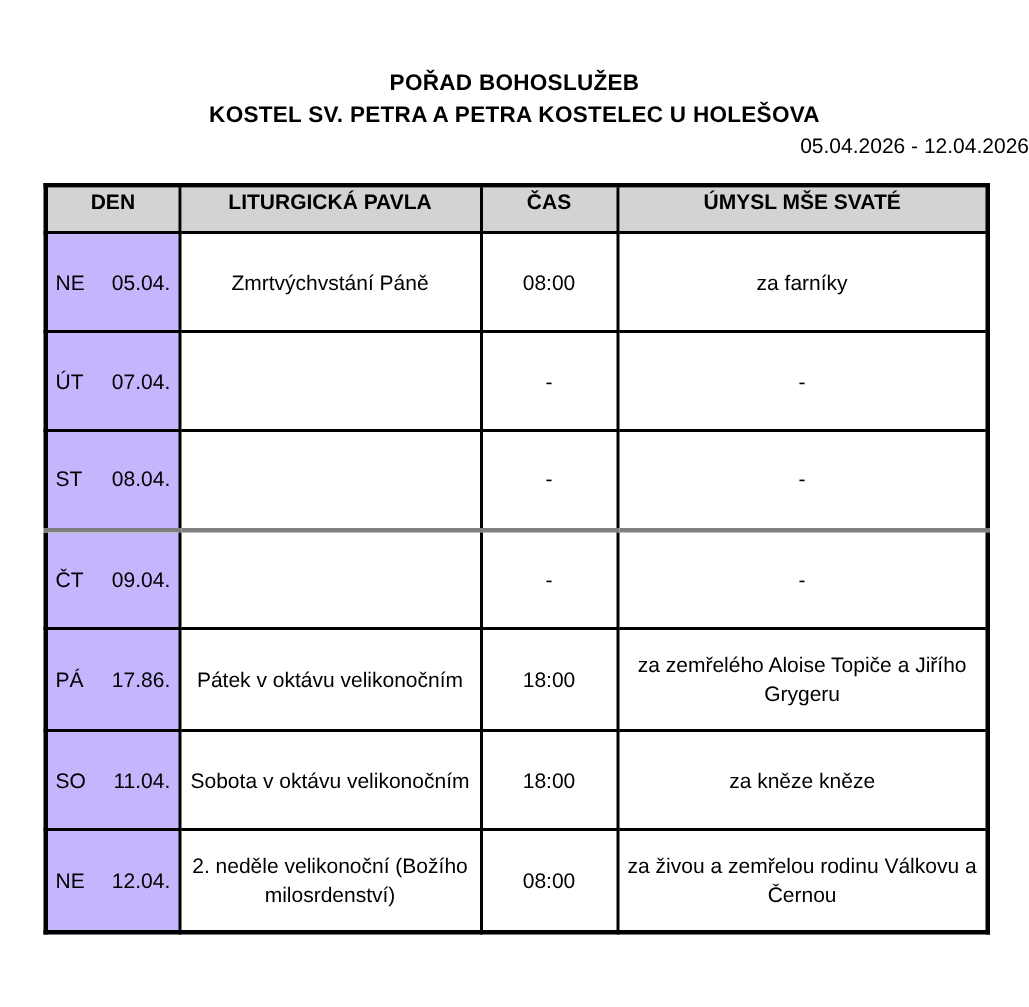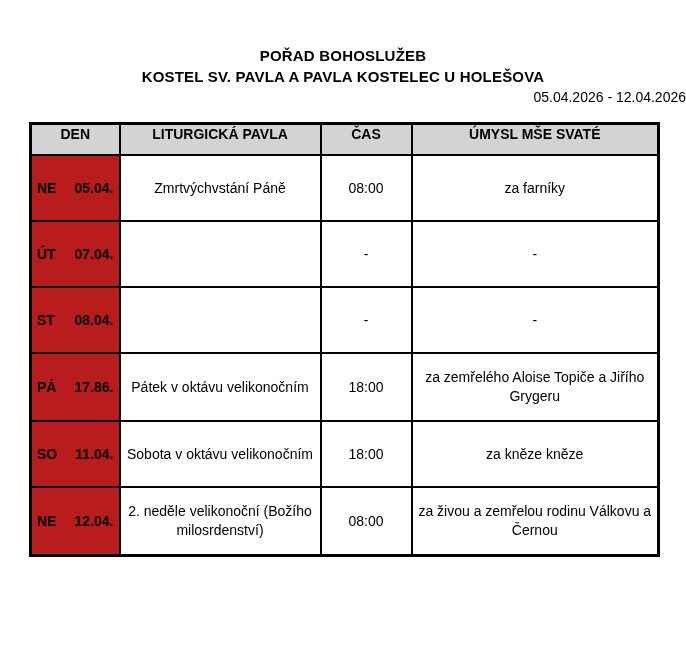--- a/index.html
+++ b/index.html
@@ -48,43 +48,43 @@
   }
   .schedule td {
     font-size: 14px;
     height: 66px;
     text-align: center;
     vertical-align: middle;
     padding: 14px 2px;
     line-height: 19px;
   }
   td.day-cell {
-    background: #b91c1c;
-    font-weight: bold;
+    background: #c4b5fd;
+    font-weight: normal;
     padding: 12px 5px;
   }
   .day-inner {
     display: flex;
     justify-content: space-between;
     align-items: center;
   }
   tr.sep-gray td { border-top: 3px solid #7f7f7f; }
   col.c-day { width: 89px; }
   col.c-cel { width: 201px; }
   col.c-time { width: 91px; }
   col.c-int { width: 247px; }
 </style>
 </head>
 <body>
 
 <div class="page">
 
   <div class="titles">
     <div class="title-line">POŘAD BOHOSLUŽEB</div>
-    <div class="title-line">KOSTEL SV. PAVLA A PAVLA KOSTELEC U HOLEŠOVA</div>
+    <div class="title-line">KOSTEL SV. PETRA A PETRA KOSTELEC U HOLEŠOVA</div>
     <div class="date-line">05.04.2026 - 12.04.2026</div>
   </div>
 
   <table class="schedule">
     <colgroup>
       <col class="c-day">
         <col class="c-cel">
         <col class="c-time">
         <col class="c-int">
     </colgroup>
@@ -128,20 +128,31 @@
           <div class="day-inner">
             <span>ST</span>
             <span>08.04.</span>
           </div>
         </td>
         <td></td>
         <td>-</td>
         <td>-</td>
       </tr>
 
+      <tr class="sep-gray">
+        <td class="day-cell">
+          <div class="day-inner">
+            <span>ČT</span>
+            <span>09.04.</span>
+          </div>
+        </td>
+        <td></td>
+        <td>-</td>
+        <td>-</td>
+      </tr>
 
       <tr>
         <td class="day-cell">
           <div class="day-inner">
             <span>PÁ</span>
             <span>17.86.</span>
           </div>
         </td>
         <td>Pátek v oktávu velikonočním</td>
         <td>18:00</td>

